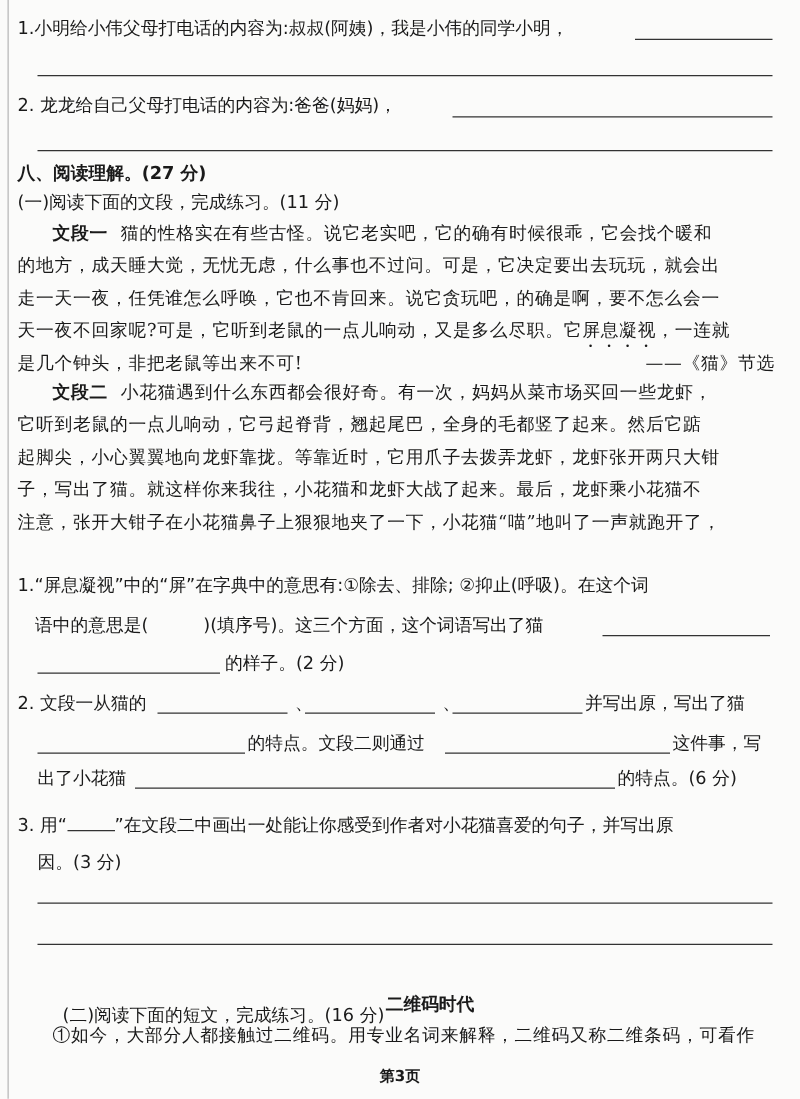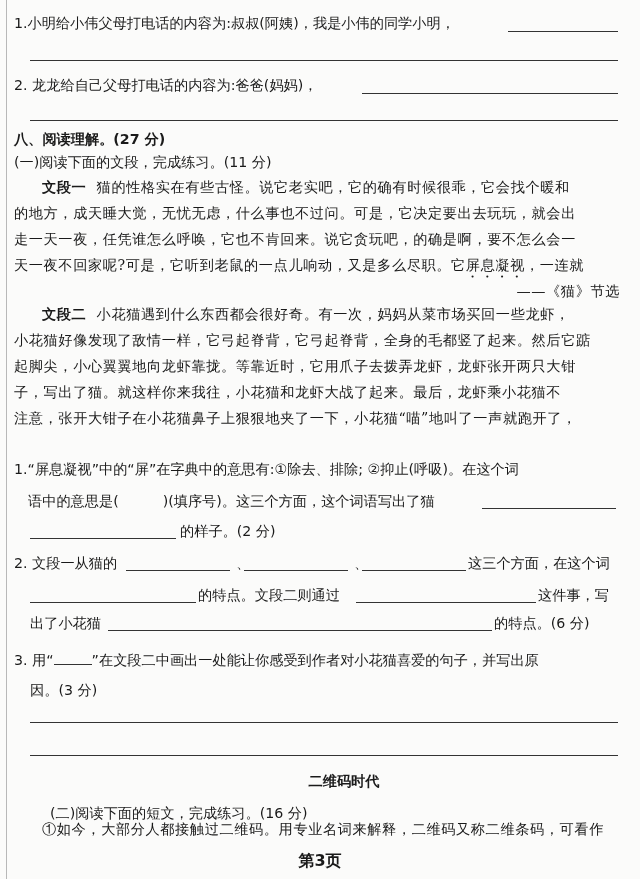--- a/index.html
+++ b/index.html
@@ -54,27 +54,28 @@
 
 <div class="line passage" style="top:178px; left:42px;">
   <span class="bold">文段一</span>&nbsp;&nbsp;<span>猫的性格实在有些古怪。说它老实吧，它的确有时候很乖，它会找个暖和</span>
 </div>
 <div class="line passage" style="top:204px;">的地方，成天睡大觉，无忧无虑，什么事也不过问。可是，它决定要出去玩玩，就会出</div>
 <div class="line passage" style="top:230px;">走一天一夜，任凭谁怎么呼唤，它也不肯回来。说它贪玩吧，的确是啊，要不怎么会一</div>
 <div class="line passage" style="top:256px;">
   <span>天一夜不回家呢?可是，它听到老鼠的一点儿响动，又是多么尽职。它</span><span class="dots">屏息凝视</span><span>，一连就</span>
 </div>
 <div class="line passage" style="top:282px;">
+  <span>是几个钟头，非把老鼠等出来不可!</span>
   <span class="right">——《猫》节选</span>
 </div>
 
 <div class="line passage" style="top:305px; left:42px;">
   <span class="bold">文段二</span>&nbsp;&nbsp;<span>小花猫遇到什么东西都会很好奇。有一次，妈妈从菜市场买回一些龙虾，</span>
 </div>
-<div class="line passage" style="top:331px;">小花猫好像发现了敌情一样，它弓起脊背，它弓起脊背，全身的毛都竖了起来。然后它踮</div>
+<div class="line passage" style="top:331px;">它听到老鼠的一点儿响动，它弓起脊背，翘起尾巴，全身的毛都竖了起来。然后它踮</div>
 <div class="line passage" style="top:357px;">起脚尖，小心翼翼地向龙虾靠拢。等靠近时，它用爪子去拨弄龙虾，龙虾张开两只大钳</div>
 <div class="line passage" style="top:383px;">子，写出了猫。就这样你来我往，小花猫和龙虾大战了起来。最后，龙虾乘小花猫不</div>
 <div class="line passage" style="top:409px;">注意，张开大钳子在小花猫鼻子上狠狠地夹了一下，小花猫“喵”地叫了一声就跑开了，</div>
 <div class="line passage" style="top:431px;">
 </div>
 
 <div class="line sans" style="top:460px;">1.“屏息凝视”中的“屏”在字典中的意思有:①除去、排除; ②抑止(呼吸)。在这个词</div>
 <div class="line sans" style="top:492px; left:28px;">
   <span>语中的意思是(</span><span style="display:inline-block; width:44px;"></span><span>)(填序号)。这三个方面，这个词语写出了猫</span>
 </div>
@@ -83,35 +84,35 @@
 <div class="line sans" style="top:522px; left:180px;">的样子。(2 分)</div>
 
 <div class="line sans" style="top:554px;">
   <span>2. 文段一从猫的</span>
 </div>
 <div class="hw" style="left:126px; width:104px; top:570px;"></div>
 <div class="line sans" style="top:554px; left:236px; right:auto;">、</div>
 <div class="hw" style="left:244px; width:104px; top:570px;"></div>
 <div class="line sans" style="top:554px; left:354px; right:auto;">、</div>
 <div class="hw" style="left:362px; width:104px; top:570px;"></div>
-<div class="line sans" style="top:554px; left:468px; right:auto;">这三个方面，在这个词</div>
+<div class="line sans" style="top:554px; left:468px; right:auto;">并写出原，写出了猫</div>
 
 <div class="hw" style="left:30px; width:166px; top:602px;"></div>
 <div class="line sans" style="top:586px; left:198px; right:auto;">的特点。文段二则通过</div>
 <div class="hw" style="left:356px; width:180px; top:602px;"></div>
 <div class="line sans" style="top:586px; left:538px; right:auto;">这件事，写</div>
 
 <div class="line sans" style="top:614px; left:30px; right:auto;">出了小花猫</div>
 <div class="hw" style="left:108px; width:384px; top:630px;"></div>
 <div class="line sans" style="top:614px; left:494px; right:auto;">的特点。(6 分)</div>
 
 <div class="line sans" style="top:650px;">
   <span>3. 用“</span><span class="blank" style="width:38px;"></span><span>”在文段二中画出一处能让你感受到作者对小花猫喜爱的句子，并写出原</span>
 </div>
 <div class="line sans" style="top:681px; left:30px;">因。(3 分)</div>
 <div class="hw" style="left:30px; width:588px; top:722px;"></div>
 <div class="hw" style="left:30px; width:588px; top:755px;"></div>
 
 <div class="line sans" style="top:804px;margin-left:36px;">(二)阅读下面的短文，完成练习。(16 分)</div>
-<div class="line bold center" style="top:772px;margin-left:48px;">二维码时代</div>
+<div class="line bold center" style="top:795px;margin-left:48px;">二维码时代</div>
 <div class="line passage" style="top:820px; left:42px;">①如今，大部分人都接触过二维码。用专业名词来解释，二维码又称二维条码，可看作</div>
 
-<div class="line bold center" style="top:852px; font-size:16px;">第3页</div>
+<div class="line bold center" style="top:852px; font-size:12px;">第3页</div>
 
 </body></html>

